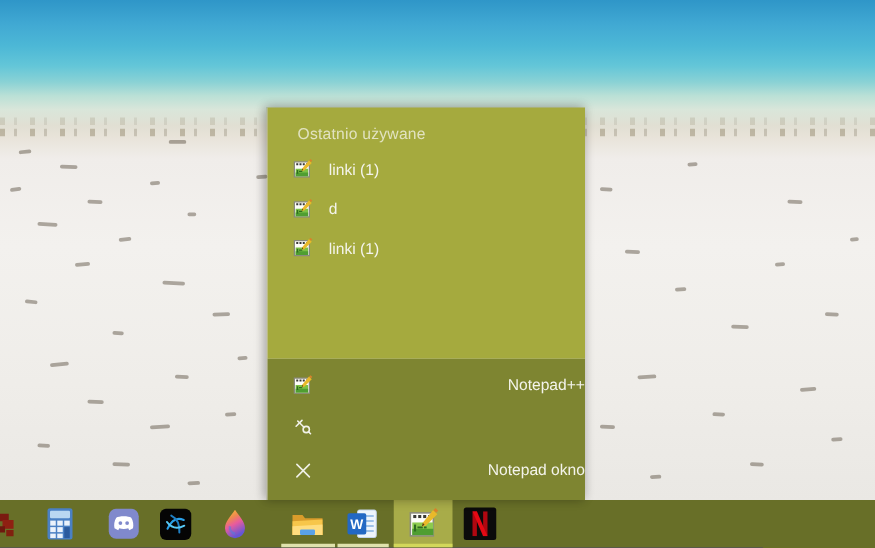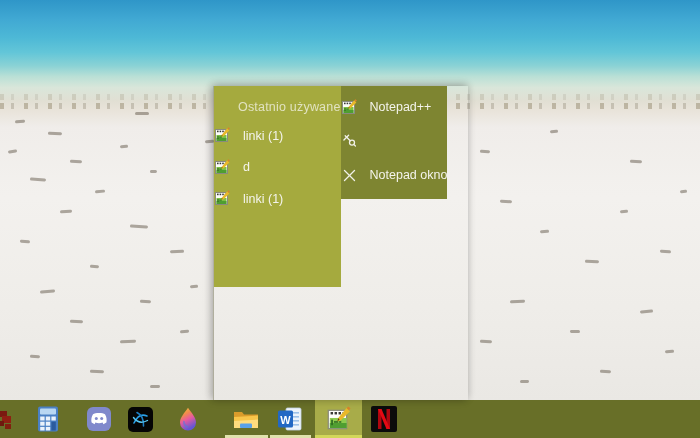--- a/index.html
+++ b/index.html
@@ -34,44 +34,44 @@
     filter:blur(.6px);
   }
   .debris-line.faint{top:94px;opacity:.35;}
   .sand-mark{
     position:absolute;height:2.5px;border-radius:2px;
     background:rgba(100,90,75,.5);
   }
   
   .jumplist{
     position:absolute;left:213px;top:86px;width:255px;height:314px;
-    display:flex;flex-direction:row;
+    display:flex;flex-direction:column;
     box-shadow:-2px 0 8px rgba(0,0,0,.22), 0 -2px 8px rgba(0,0,0,.15);
     border-left:1px solid rgba(60,60,20,.35);
     box-sizing:border-box;
     z-index:5;
   }
   .jl-recent{
     background:#a5aa3e;height:201px;box-sizing:border-box;
     padding-top:8px;
   }
   .jl-header{
     height:26px;line-height:26px;padding-left:24px;
     font-size:12.5px;color:rgba(240,240,225,.8);
     letter-spacing:.2px;
   }
   .jl-item{
     display:flex;align-items:center;gap:12px;
-    height:31.5px;padding-left:0;
+    height:31.5px;padding-left:20px;
     font-size:12.5px;color:#f4f4ec;cursor:default;
   }
   .jl-tasks{
     background:#7e8531;height:113px;box-sizing:border-box;padding-top:4px;
   }
-  .jl-tasks .jl-item{height:34px;}
+  .jl-tasks .jl-item{height:34px;justify-content:space-between;}
   .jl-icon{width:17px;height:17px;flex:0 0 17px;display:flex;align-items:center;justify-content:center;}
   
   .taskbar{
     position:absolute;left:0;right:0;bottom:0;height:38px;
     background:#686f28;z-index:4;
   }
   .tb-btn{
     position:absolute;top:0;height:38px;
     display:flex;align-items:center;justify-content:center;
   }

